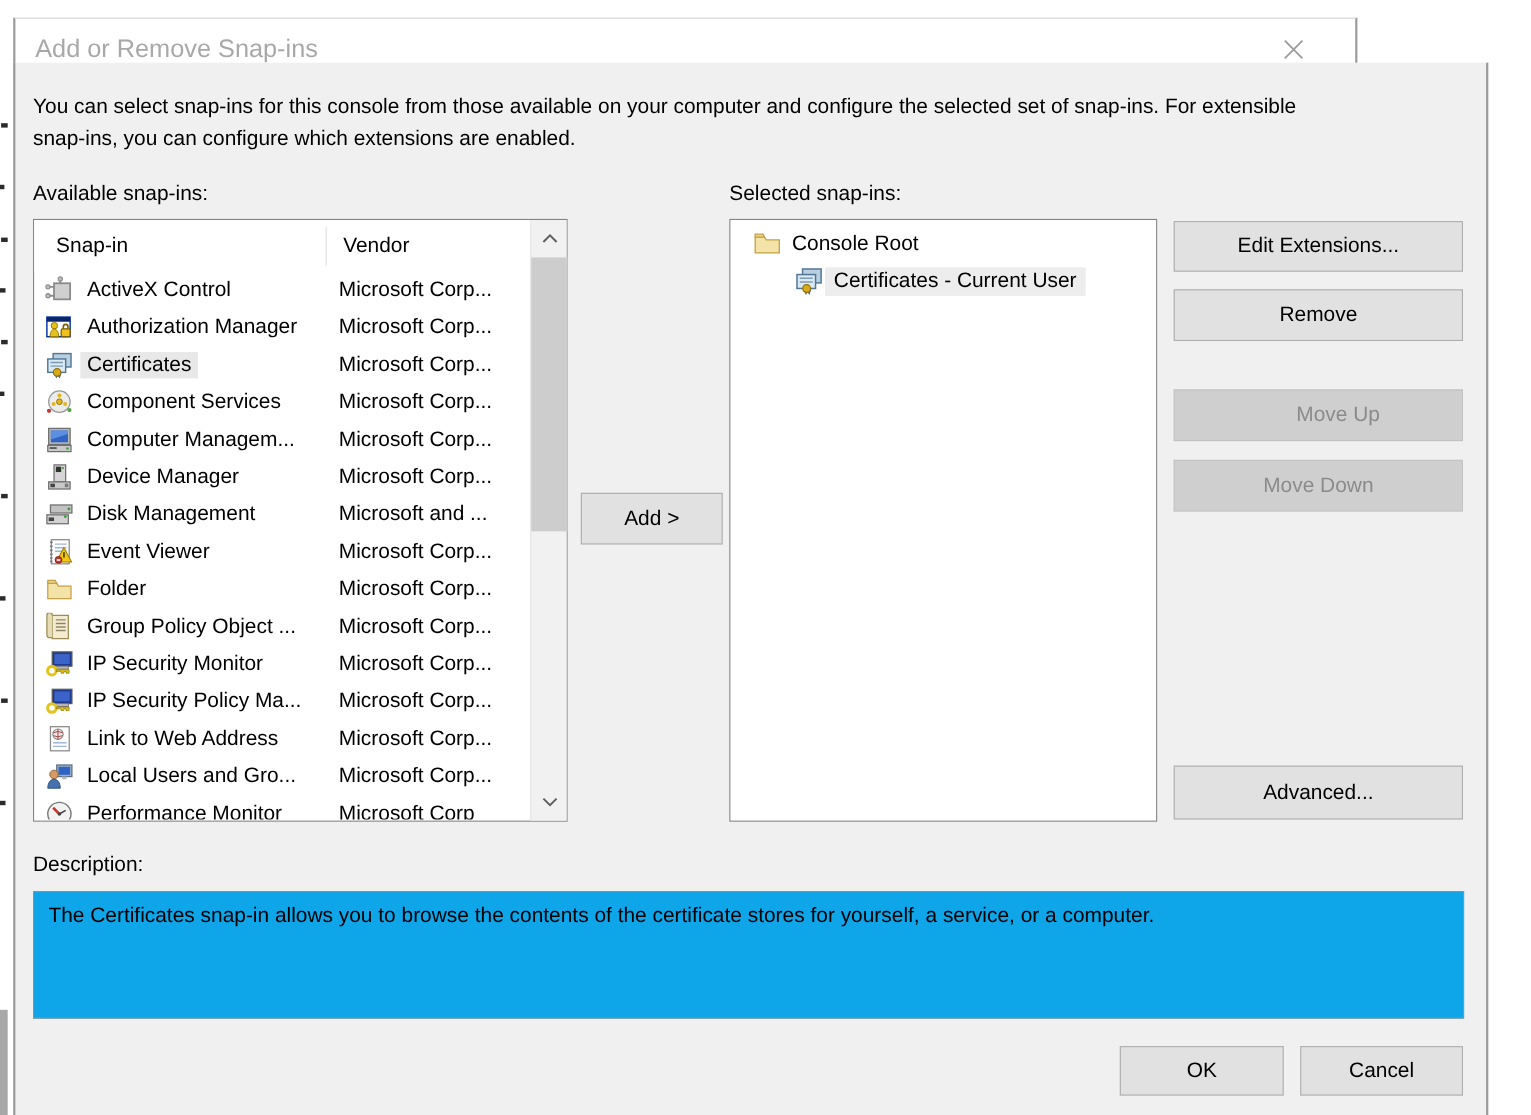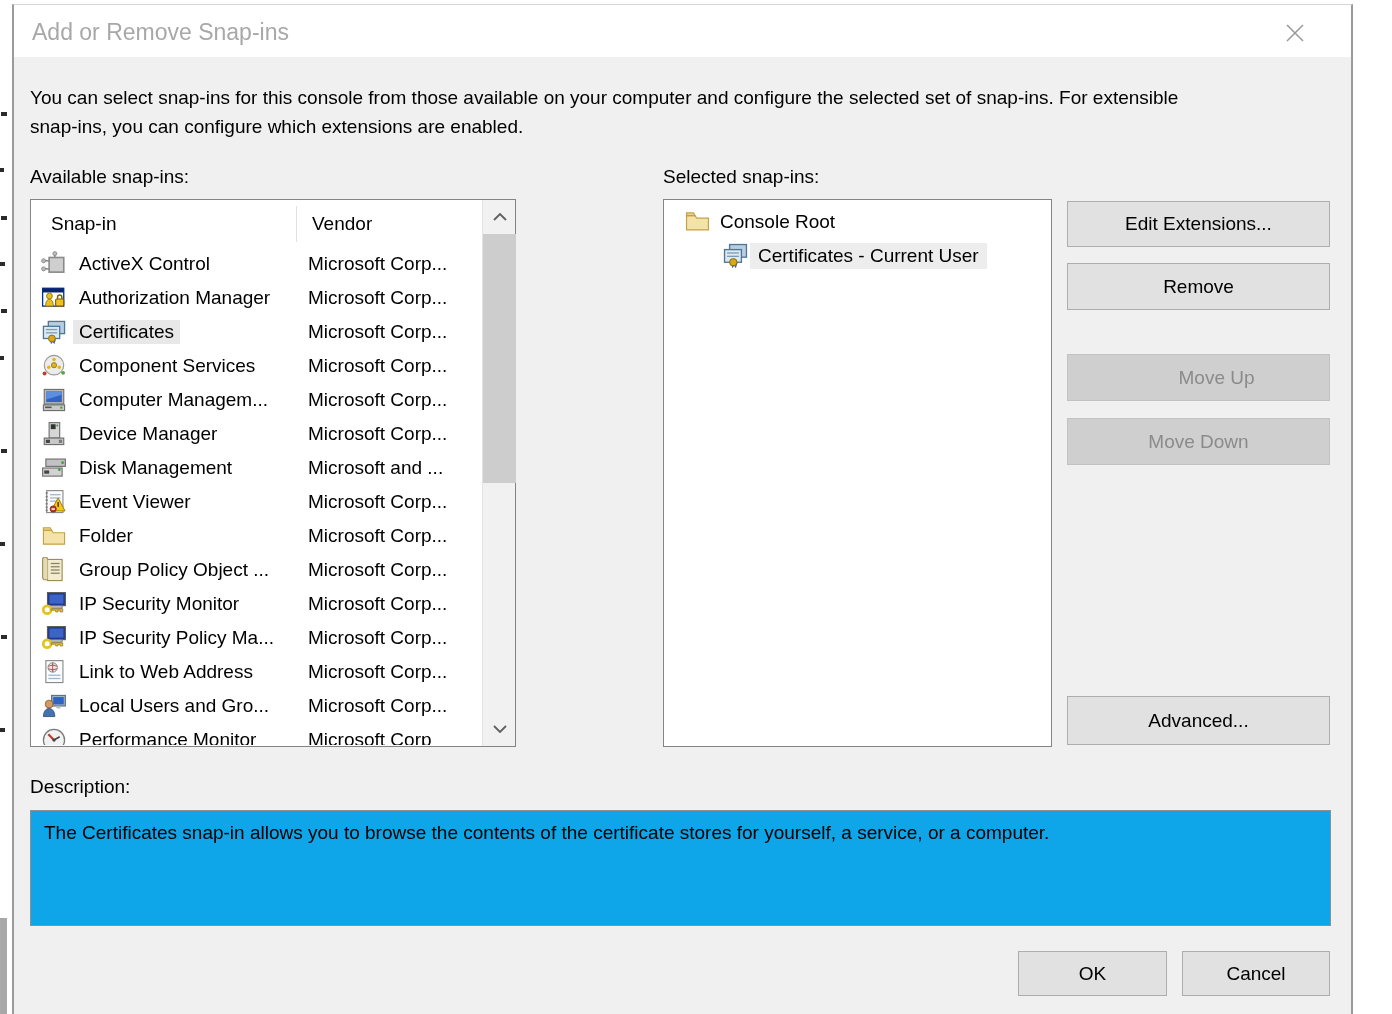--- a/index.html
+++ b/index.html
@@ -5,21 +5,21 @@
   * { margin:0; padding:0; box-sizing:border-box; }
   html,body { width:1392px; height:1014px; background:#ffffff; overflow:hidden;
     font-family:"Liberation Sans", sans-serif; }
   .screen { position:relative; width:1392px; height:1014px; background:#fff; }
 
   
   .sliver-mark { position:absolute; background:#2b2b2b; }
   .sliver-bar  { position:absolute; left:0; top:918px; width:7px; height:96px; background:#a8a8a8; }
 
   
-  .titlebar { position:absolute; left:12px; top:4px; width:1341px; height:57px;
+  .titlebar { position:absolute; left:12px; top:16px; width:1222px; height:57px;
     background:#ffffff; border-left:2px solid #9b9b9b; border-right:2px solid #9b9b9b;
     border-top:1px solid #d5d5d5; }
   .dlg-title { position:absolute; left:18px; top:14px; font-size:23px; color:#a8a8a8; }
   .close-btn { position:absolute; right:38px; top:10px; width:36px; height:36px;
     display:flex; align-items:center; justify-content:center; cursor:default; }
   .dlg-body { position:absolute; left:12px; top:57px; width:1341px; height:957px;
     background:#f0f0f0; border-left:2px solid #9b9b9b; border-right:2px solid #9b9b9b; }
 
   .intro { position:absolute; left:30px; top:83px; width:1292px; font-size:19px;
     line-height:29px; color:#000; white-space:pre-line; }
@@ -350,20 +350,21 @@
       </div>
       <div class="sbar-thumb"></div>
       <div class="sbar-btn sbar-down">
         <svg width="16" height="10" viewBox="0 0 16 10">
             <polyline points="2,2 8,8 14,2" fill="none" stroke="#5f5f5f" stroke-width="1.8"></polyline>
           </svg>
       </div>
     </div>
   </div>
 
+  <button class="btn add-btn">Add &gt;</button>
 
   <div class="panel-label" style="left:663px;top:166px">Selected snap-ins:</div>
 
   <div class="treebox">
     <div class="tree-row tree-root">
       <span class="tree-icon">
           <svg viewBox="0 0 16 16">
             <path d="M1.5 4.5 h5 l1 1.5 h7 v7 h-13 Z" fill="#f3e3a9" stroke="#c5a143" stroke-width=".7"></path>
             <path d="M1.5 4.5 v-1.6 h4.2 l.8 1.6 Z" fill="#e9d287" stroke="#c5a143" stroke-width=".7"></path>
           </svg>

